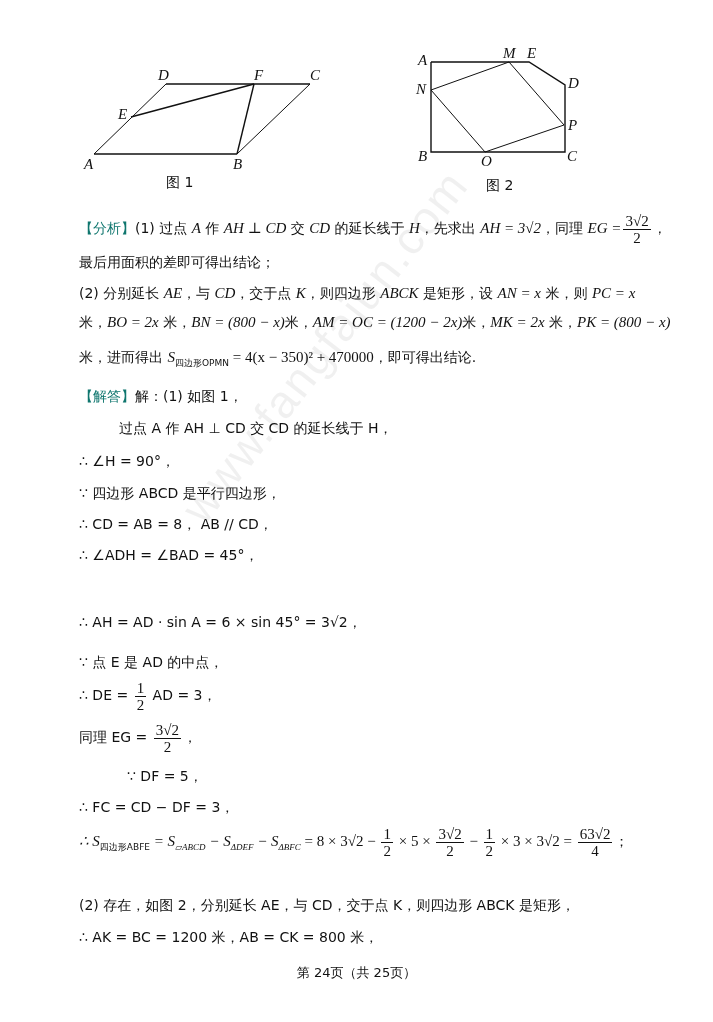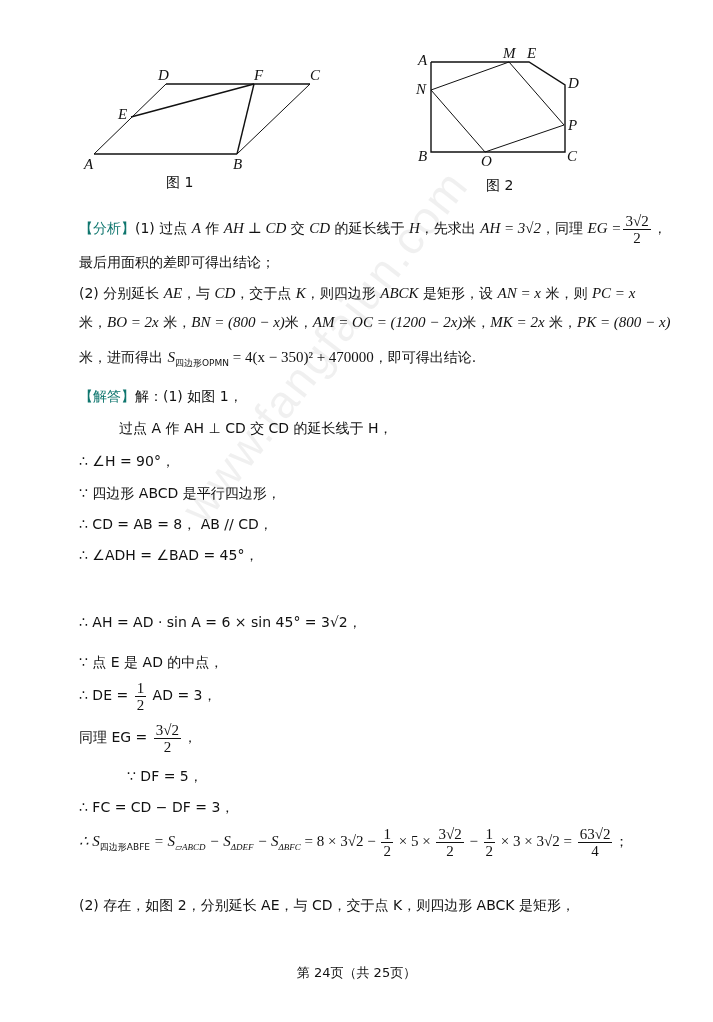--- a/index.html
+++ b/index.html
@@ -98,15 +98,16 @@
     <span class="zh">同理 EG = </span><span class="frac n"><span class="num">3√2</span><span class="den">2</span></span><span class="zh">，</span>
   </div>
   <div class="line zh" style="top:766px;margin-left:48px;">∵ DF = 5，</div>
   <div class="line zh" style="top:797px;">∴ FC = CD − DF = 3，</div>
 
   <div class="line" style="top:826px;">
     <span class="m">∴ S</span><span class="sub zh">四边形ABFE</span><span class="m"> = S</span><span class="sub m">▱ABCD</span><span class="m"> − S</span><span class="sub m">ΔDEF</span><span class="m"> − S</span><span class="sub m">ΔBFC</span><span class="n"> = 8 × 3√2 − </span><span class="frac n"><span class="num">1</span><span class="den">2</span></span><span class="n"> × 5 × </span><span class="frac n"><span class="num">3√2</span><span class="den">2</span></span><span class="n"> − </span><span class="frac n"><span class="num">1</span><span class="den">2</span></span><span class="n"> × 3 × 3√2 = </span><span class="frac n"><span class="num">63√2</span><span class="den">4</span></span><span class="zh">；</span>
   </div>
 
   <div class="line zh" style="top:895px;">(2) 存在，如图 2，分别延长 AE，与 CD，交于点 K，则四边形 ABCK 是矩形，</div>
+  <div class="line zh" style="top:927px;">∴ AK = BC = 1200 米，AB = CK = 800 米，</div>
 
   <div class="footer">第 24页（共 25页）</div>
 </div>
 
 </body></html>

